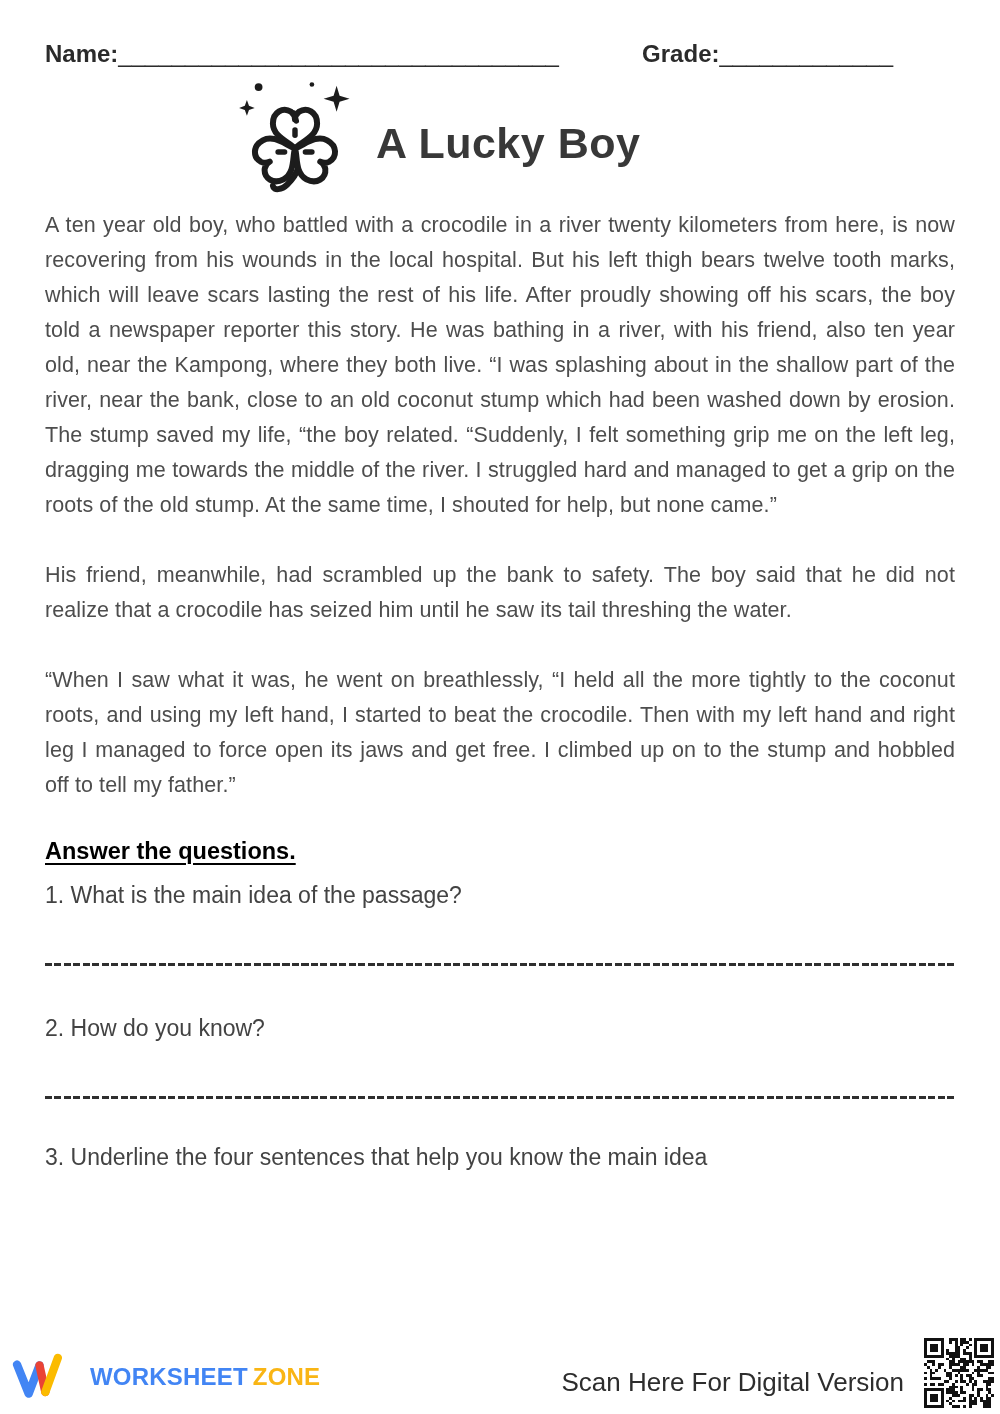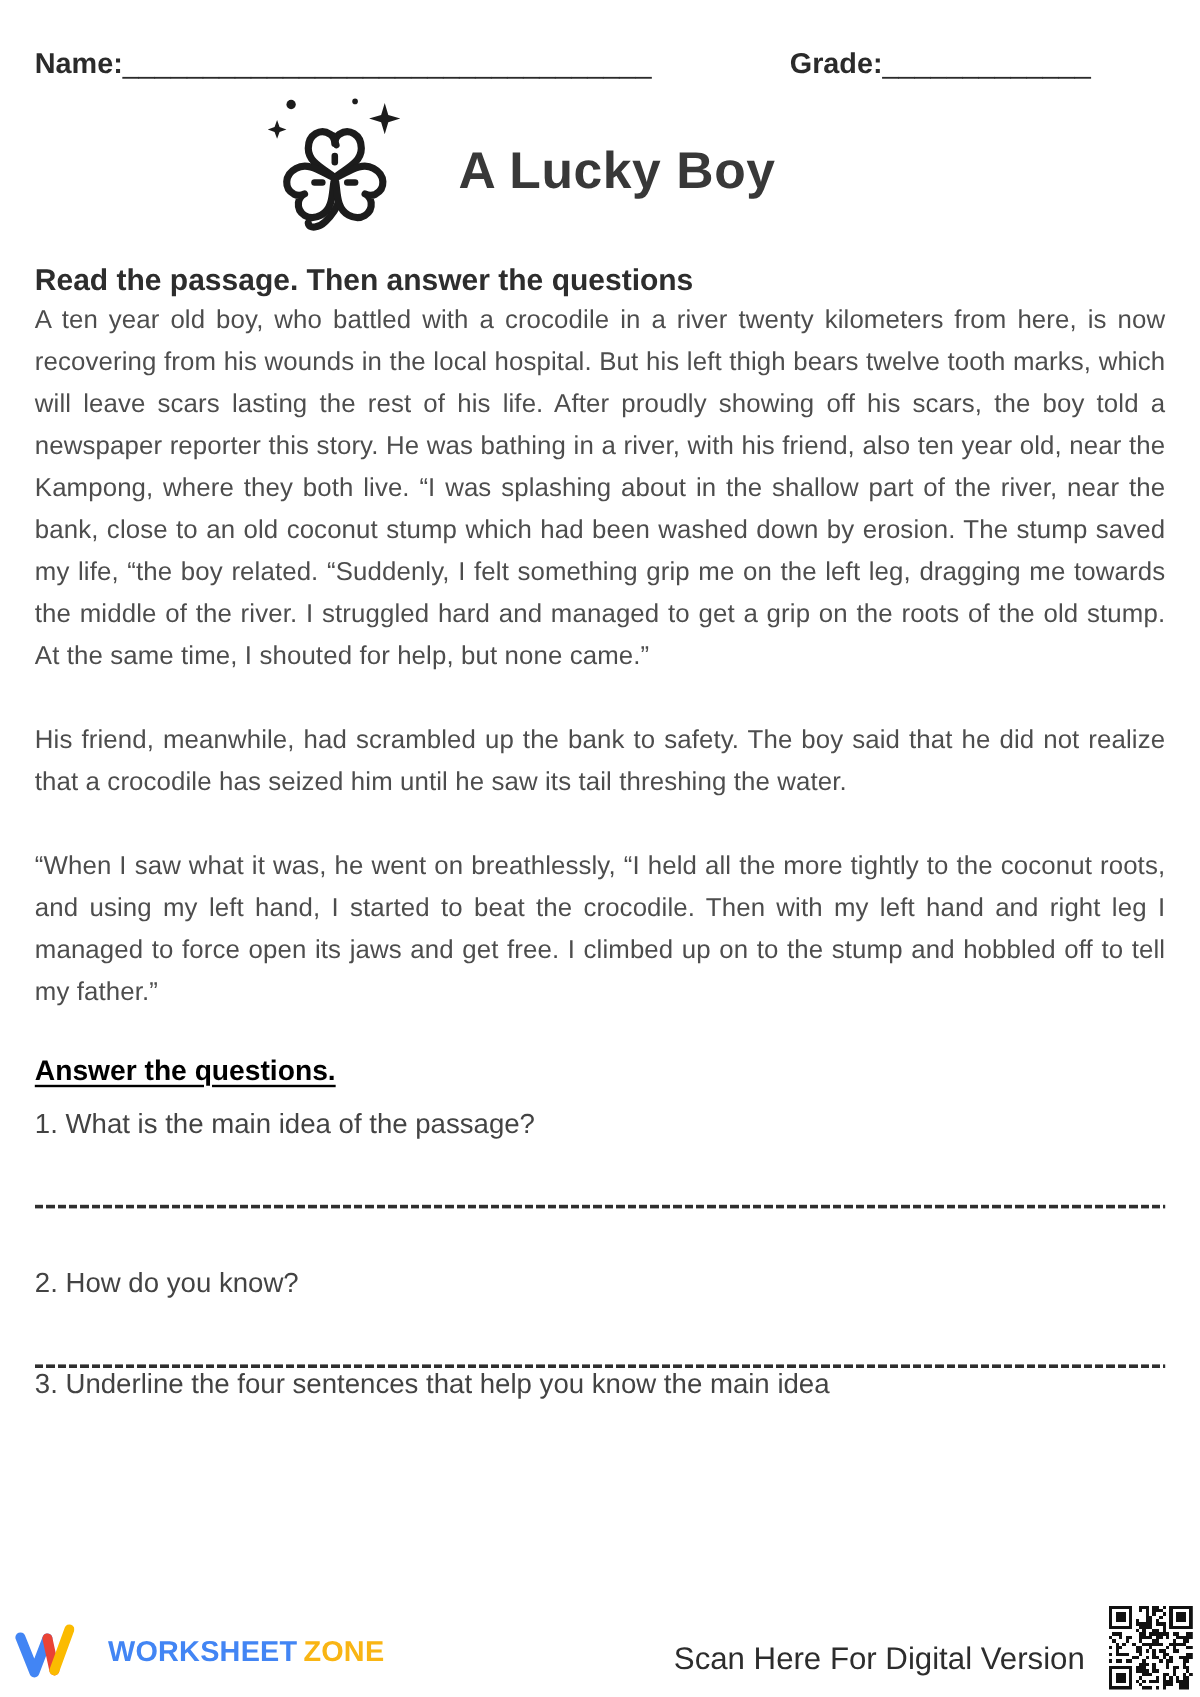--- a/index.html
+++ b/index.html
@@ -5,41 +5,40 @@
   * { margin:0; padding:0; box-sizing:border-box; }
   html,body { background:#fff; }
   .page {
     position:relative;
     width:1000px; height:1414px;
     margin:0 auto;
     background:#ffffff;
     font-family:"Liberation Sans", "DejaVu Sans", sans-serif;
     color:#4d4d4d;
     overflow:hidden;
-    padding:0 29px;
+    padding:0 45px;
   }
   
   .name-row {
     padding-top:40px;
     display:flex;
     justify-content:space-between;
     font-size:24px;
     color:#2b2b2b;
   }
   .name-row .lbl { font-weight:700; }
   .name-row .blank { font-weight:400; letter-spacing:0; color:#2b2b2b; }
   .grade-field { margin-right:62px; }
   
   .title-row {
     margin-top:10px;
     margin-left:185px;
     display:flex;
     align-items:center;
     height:130px;
-    gap:22px;
   }
   .title-row .icon-wrap { width:130px; height:130px; flex:0 0 auto; }
   h1.page-title {
     font-size:43px;
     font-weight:700;
     color:#383838;
     margin-left:16px;
     letter-spacing:0.5px;
     white-space:nowrap;
   }
@@ -68,21 +67,21 @@
     text-decoration:underline;
     text-underline-offset:4px;
     text-decoration-thickness:2px;
   }
   .question {
     font-size:23px;
     color:#434343;
   }
   .q1 { margin-top:17px; }
   .q2 { margin-top:49px; }
-  .q3 { }
+  .q3 { margin-top:45px; }
   .answer-line {
     margin-top:54px;
     height:3px;
     width:100%;
     background:repeating-linear-gradient(90deg, #2f2f2f 0px, #2f2f2f 7px, transparent 7px, transparent 9.5px);
   }
   
   .footer {
     position:absolute;
     left:0; right:0; bottom:0;
@@ -150,21 +149,20 @@
           <path d="M82,6 L84.3,13.7 L92,16 L84.3,18.3 L82,26 L79.7,18.3 L72,16 L79.7,13.7 Z"></path>
           <path d="M13,17 L14.6,21.4 L19,23 L14.6,24.6 L13,29 L11.4,24.6 L7,23 L11.4,21.4 Z"></path>
           <circle cx="22" cy="7" r="3"></circle>
           <circle cx="63" cy="5" r="1.8"></circle>
         </g>
       </svg>
     </span>
     <h1 class="page-title">A Lucky Boy</h1>
   </div>
 
-  <h2 class="instruction">Read the passage. Then answer the questions</h2>
 
   <section class="passage">
     <p>A ten year old boy, who battled with a crocodile in a river twenty kilometers from here, is now recovering from his wounds in the local hospital. But his left thigh bears twelve tooth marks, which will leave scars lasting the rest of his life. After proudly showing off his scars, the boy told a newspaper reporter this story. He was bathing in a river, with his friend, also ten year old, near the Kampong, where they both live. “I was splashing about in the shallow part of the river, near the bank, close to an old coconut stump which had been washed down by erosion. The stump saved my life, “the boy related. “Suddenly, I felt something grip me on the left leg, dragging me towards the middle of the river. I struggled hard and managed to get a grip on the roots of the old stump. At the same time, I shouted for help, but none came.”</p>
     <p>His friend, meanwhile, had scrambled up the bank to safety. The boy said that he did not realize that a crocodile has seized him until he saw its tail threshing the water.</p>
     <p>“When I saw what it was, he went on breathlessly, “I held all the more tightly to the coconut roots, and using my left hand, I started to beat the crocodile. Then with my left hand and right leg I managed to force open its jaws and get free. I climbed up on to the stump and hobbled off to tell my father.”</p>
   </section>
 
   <h3 class="answer-heading">Answer the questions.</h3>
 
   <div class="question q1">1. What is the main idea of the passage?</div>

